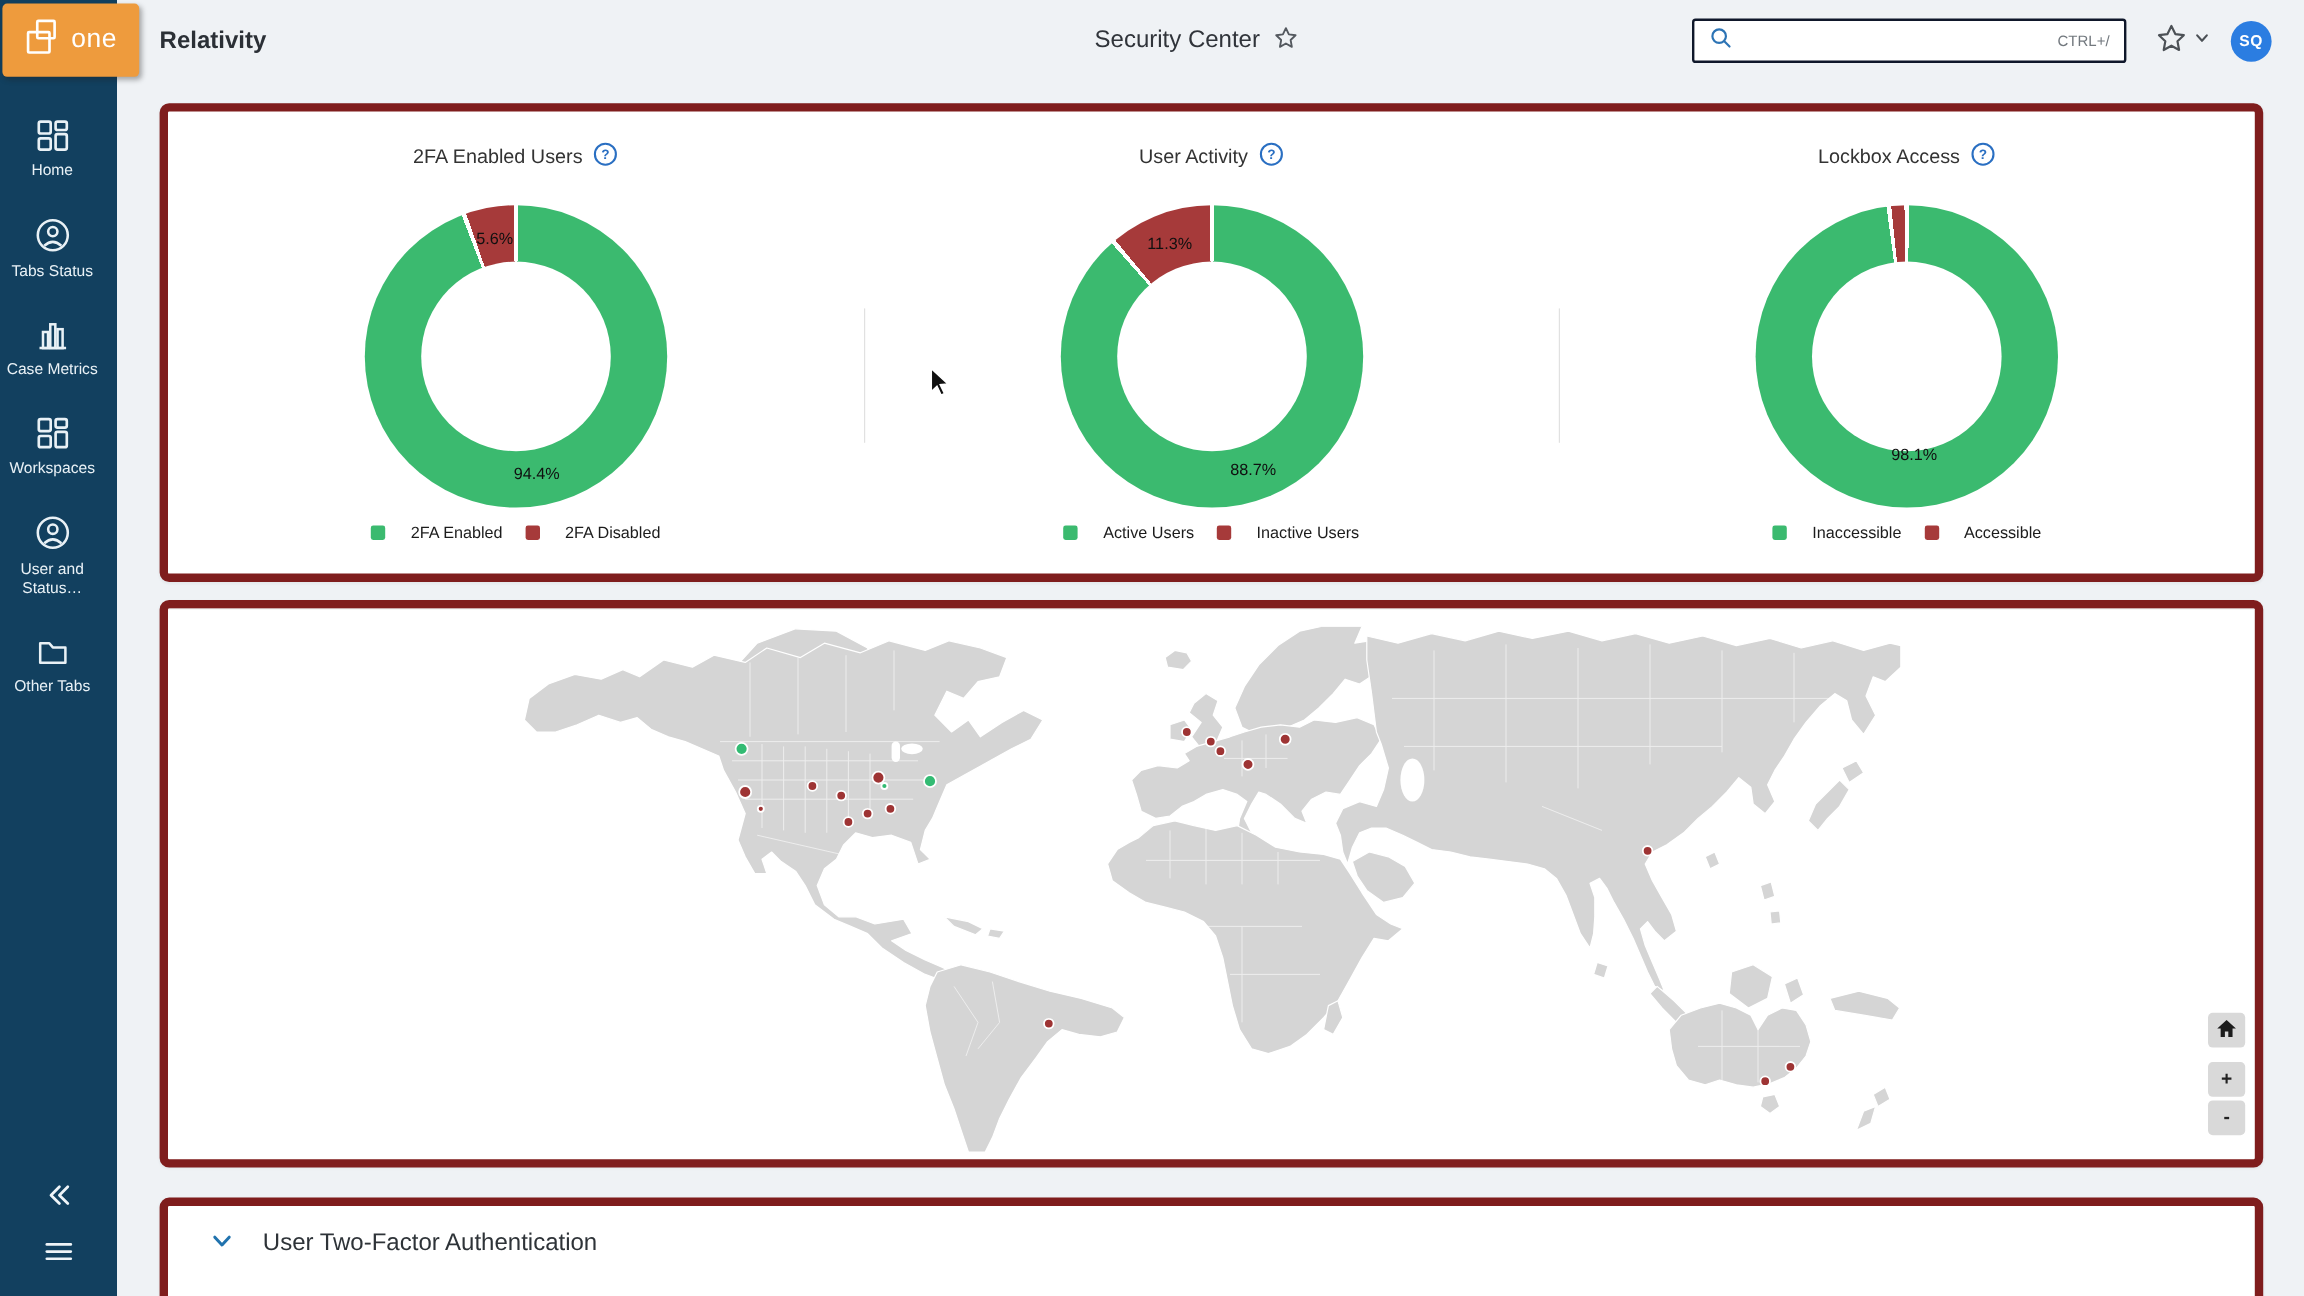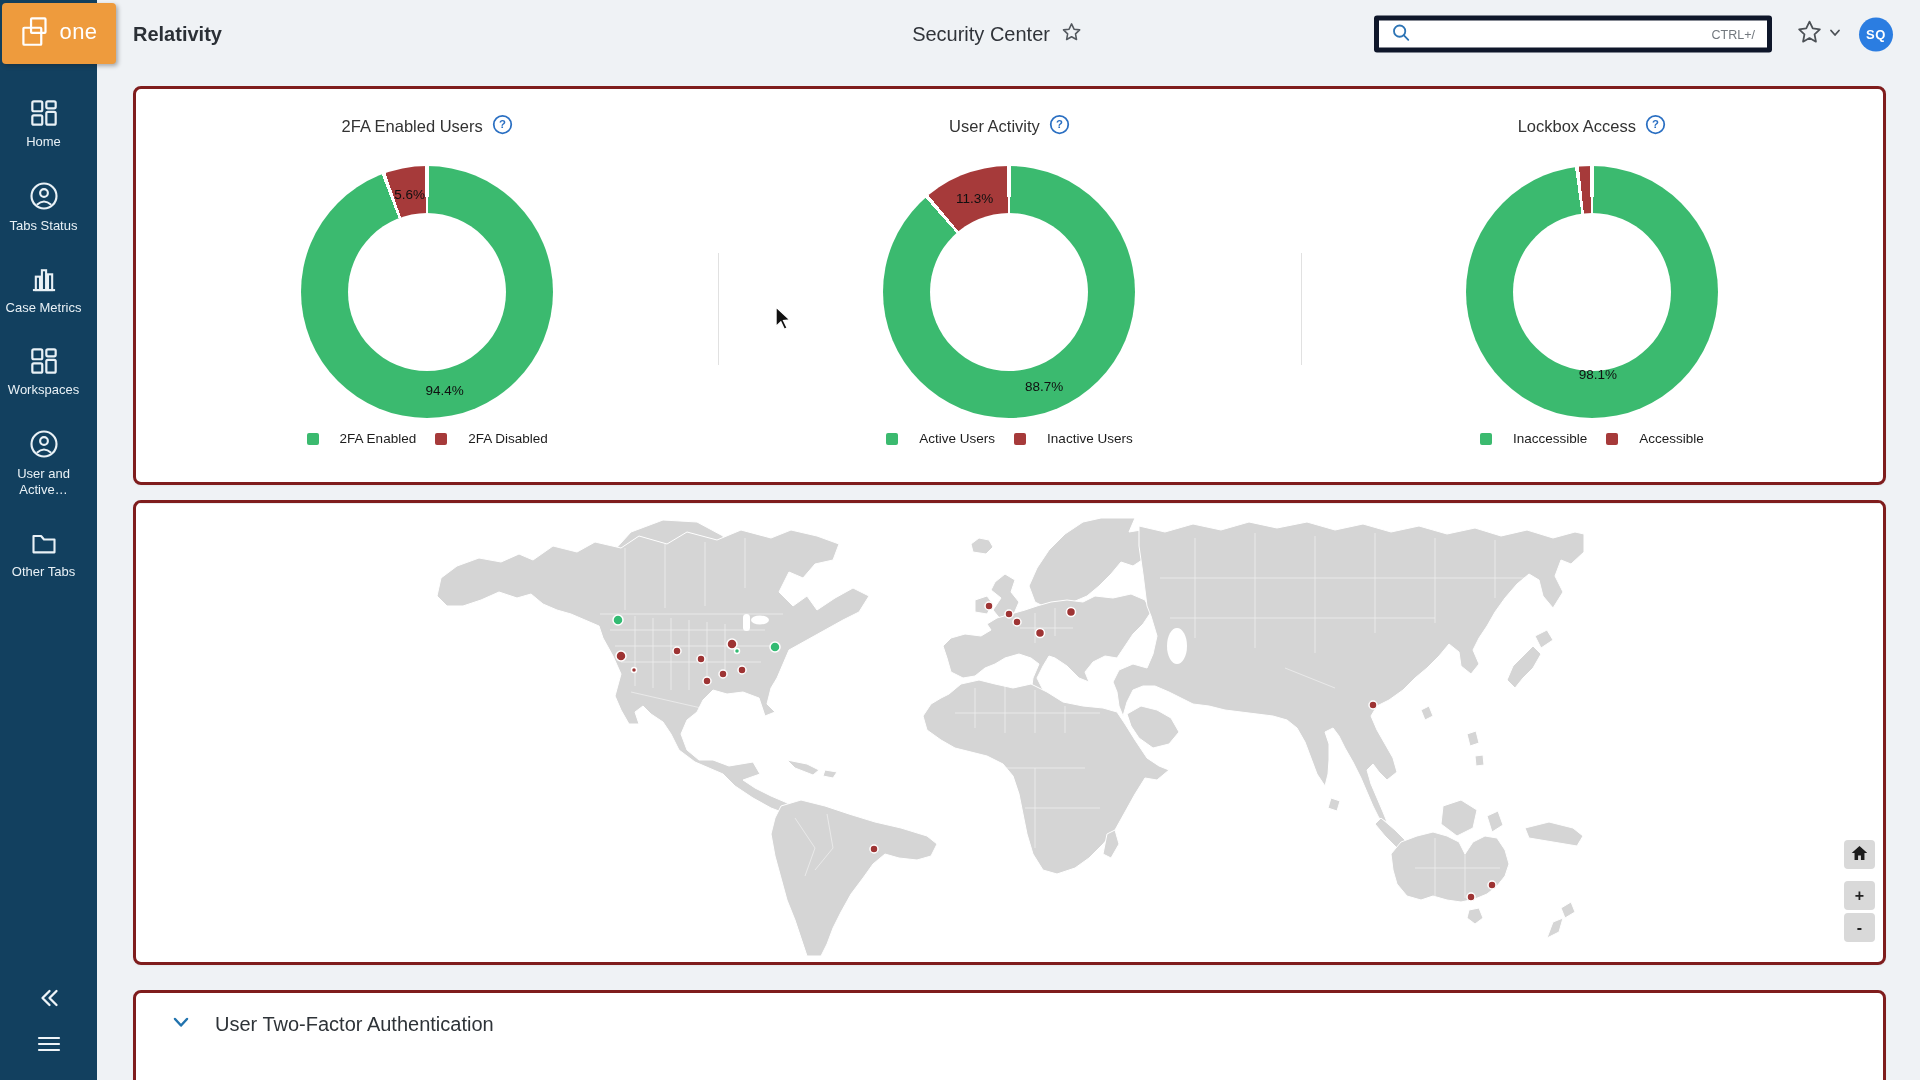--- a/index.html
+++ b/index.html
@@ -21,32 +21,32 @@
   .menu-btn { margin-bottom:12px; }
 
   
   .topbar { margin-left:97px; height:68px; position:relative; display:flex; align-items:center; }
   .app-title { margin-left:36px; font-size:20px; font-weight:700; color:#2b3036; }
   .center-title { position:absolute; left:49.4%; top:50%; transform:translate(-50%,-50%);
                   display:flex; align-items:center; gap:11px; }
   .center-title .page-title { font-size:20px; color:#30343a; font-weight:400; }
   .topbar-right { position:absolute; right:27px; top:50%; transform:translateY(-50%);
                   display:flex; align-items:center; }
-  .searchbox { width:398px; height:37px; background:#fff; border:5px solid #0f172a; border-radius:3px;
+  .searchbox { width:362px; height:37px; background:#fff; border:2px solid #0f172a; border-radius:3px;
                display:flex; align-items:center; padding:0 12px; gap:9px; }
   .searchbox input { flex:1; border:none; outline:none; font-size:14px; color:#333; background:transparent; min-width:0; }
   .shortcut { font-size:12.5px; color:#72787e; white-space:nowrap; }
   .fav-group { display:flex; align-items:center; margin-left:24px; gap:5px; cursor:pointer; }
   .avatar { width:34px; height:34px; border-radius:50%; background:#2b7de1; color:#fff; font-size:13px;
             font-weight:700; display:flex; align-items:center; justify-content:center; letter-spacing:.5px;
             margin-left:17px; cursor:pointer; }
 
   
   .main { margin-left:97px; padding:18px 34px 0 36px; }
-  .card { background:#fff; border:3px solid #7f1d1d; border-radius:8px; box-shadow:0 1px 2px rgba(40,50,60,.05); }
+  .card { background:#fff; border:7px solid #7f1d1d; border-radius:8px; box-shadow:0 1px 2px rgba(40,50,60,.05); }
 
   
   .charts-card { height:399px; display:flex; }
   .chart-col { flex:1; position:relative; display:flex; flex-direction:column; align-items:center; padding-top:25px; }
   .chart-col + .chart-col::before { content:""; position:absolute; left:0; top:164px; height:112px; width:1px; background:#e1e1e1; }
   .chart-title-row { display:flex; align-items:center; gap:9px; }
   .chart-title { font-size:16.5px; font-weight:500; color:#333; }
   .help-icon { cursor:pointer; }
   .donut-wrap { position:relative; width:252px; height:252px; margin-top:27px; }
   .donut { width:252px; height:252px; border-radius:50%; }
@@ -134,21 +134,21 @@
         <span class="nav-label">Workspaces</span>
       </div>
       <div class="nav-item">
         <span>
           <svg width="30" height="30" viewBox="0 0 24 24" fill="none" stroke="#e9f1f6" stroke-width="1.7">
             <circle cx="12" cy="12" r="10"></circle>
             <circle cx="12" cy="9.6" r="3.1"></circle>
             <path d="M6.3,19 Q12,13.8 17.7,19"></path>
           </svg>
         </span>
-        <span class="nav-label">User and Active…</span>
+        <span class="nav-label">User and Status…</span>
       </div>
       <div class="nav-item">
         <span>
           <svg width="28" height="28" viewBox="0 0 24 24" fill="none" stroke="#e9f1f6" stroke-width="1.8" stroke-linejoin="round">
             <path d="M3,20 V6 H9.5 L12,9 H21 V20 Z"></path>
           </svg>
         </span>
         <span class="nav-label">Other Tabs</span>
       </div>
     </nav>

